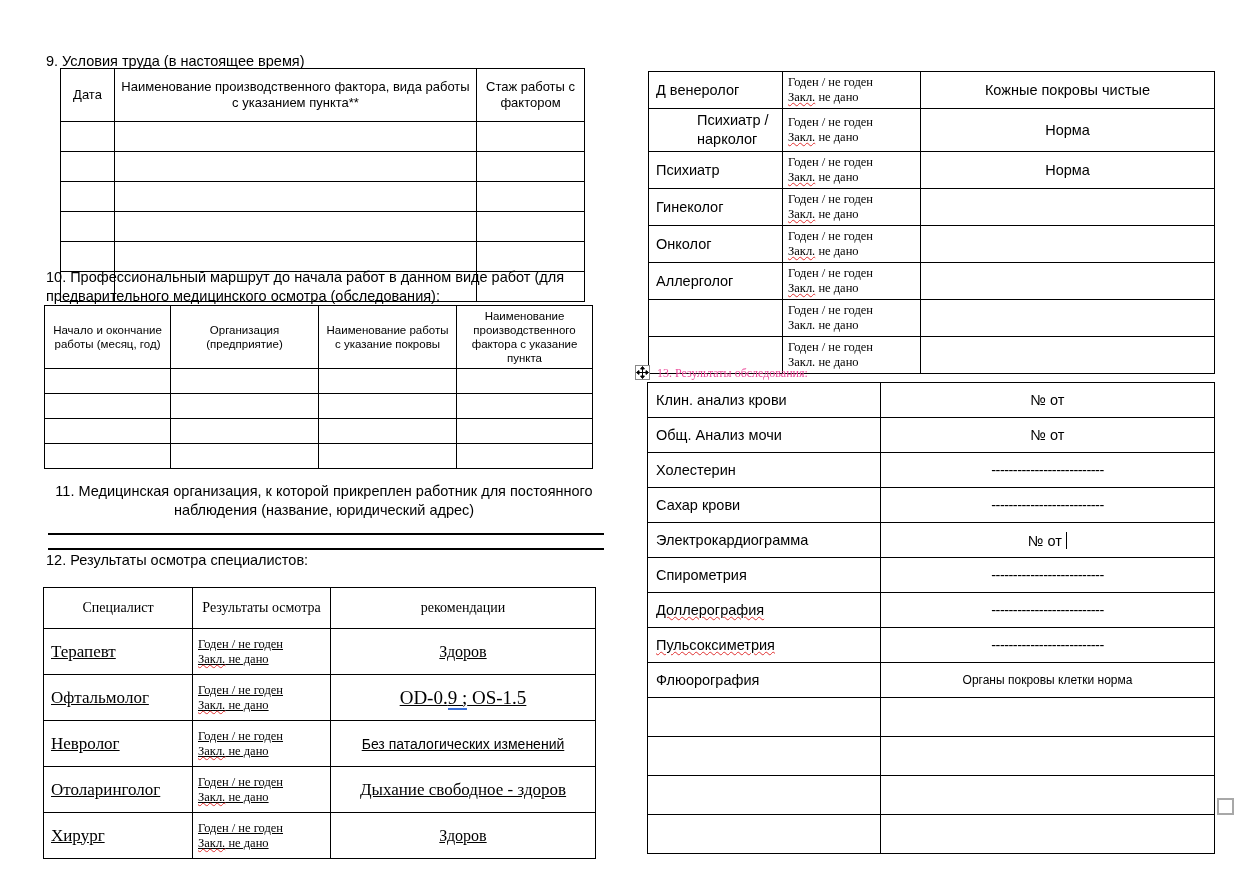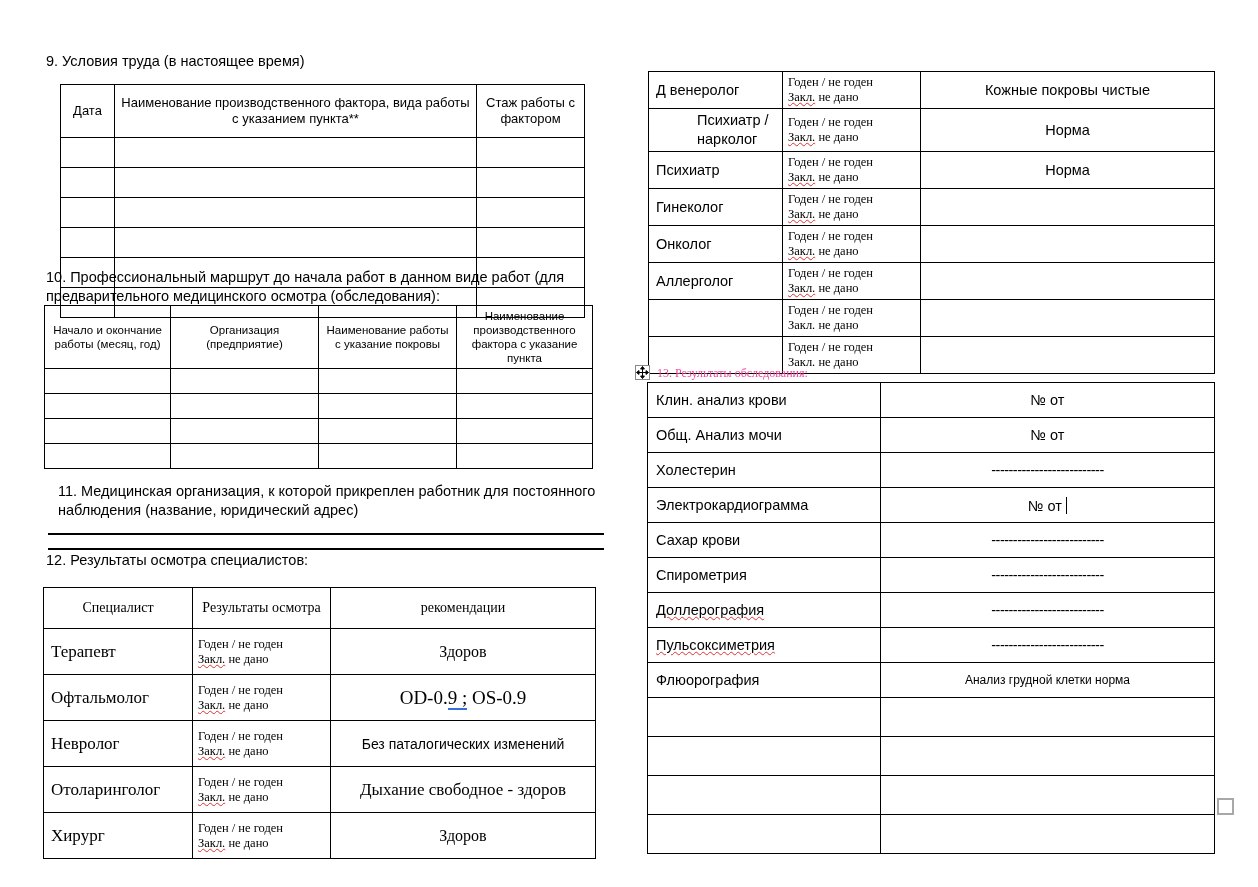--- a/index.html
+++ b/index.html
@@ -45,39 +45,39 @@
   table.doc td, table.doc th {
     border: 1.2px solid #000;
     padding: 2px 4px;
     vertical-align: middle;
     font-weight: normal;
     overflow: hidden;
   }
   .c { text-align: center; }
 
   
-  #tbl-9 { left: 60px; top: 84px; width: 524px; }
+  #tbl-9 { left: 60px; top: 68px; width: 524px; }
   #tbl-9 td { font-family: "Liberation Sans", sans-serif; font-size: 13px; line-height: 16px; }
   #tbl-9 .hdr { height: 48px; }
   #tbl-9 .empty { height: 25px; }
 
   
   #tbl-10 { left: 44px; top: 305px; width: 548px; }
   #tbl-10 td { font-family: "Liberation Sans", sans-serif; font-size: 11.5px; line-height: 14px; }
   #tbl-10 .hdr { height: 58px; }
   #tbl-10 .empty { height: 20px; }
 
   
   #tbl-12 { left: 43px; top: 587px; width: 552px; }
   #tbl-12 td { font-family: "Liberation Serif", serif; }
   #tbl-12 .hdr-cell { font-size: 14px; height: 36px; text-align: center; }
   #tbl-12 .spec { font-size: 17px; padding-left: 7px; }
   #tbl-12 .verdict { font-size: 12.5px; line-height: 15px; padding-left: 5px; }
   #tbl-12 .rec { font-size: 16px; text-align: center; }
-  #tbl-12 tr.datarow td { height: 41px; }
+  #tbl-12 tr.datarow td { height: 41px; text-decoration: underline; }
 
   
   #tbl-doctors { left: 648px; top: 71px; width: 566px; }
   #tbl-doctors td { height: 32px; }
   #tbl-doctors .name {
     font-family: "Liberation Sans", sans-serif;
     font-size: 14.5px;
     line-height: 18px;
     padding-left: 7px;
   }
@@ -251,21 +251,21 @@
         </tr>
       <tr>
           <td class="empty"></td>
           <td class="empty"></td>
           <td class="empty"></td>
           <td class="empty"></td>
         </tr>
     </tbody>
   </table>
 
-  <div class="heading" style="left:58px; top:482px; width:556px;">11. Медицинская организация, к которой прикреплен работник для постоянного наблюдения (название, юридический адрес)</div>
+  <div class="heading" style="left:46px; top:482px; width:556px;text-align:center;">11. Медицинская организация, к которой прикреплен работник для постоянного наблюдения (название, юридический адрес)</div>
 
   <div class="hrule" style="left:48px; top:533px; width:556px;"></div>
   <div class="hrule" style="left:48px; top:548px; width:556px;"></div>
 
   <div class="heading" style="left:46px; top:551px; width:556px;">12. Результаты осмотра специалистов:</div>
 
   <table class="doc" id="tbl-12">
     <colgroup>
         <col style="width:149px">
         <col style="width:138px">
@@ -286,21 +286,21 @@
         </td>
         <td class="rec">Здоров</td>
       </tr>
 
       <tr class="datarow">
         <td class="spec">Офтальмолог</td>
         <td class="verdict">
           <span>Годен / не годен</span><br>
           <span class="squiggle">Закл.</span><span> не дано</span>
         </td>
-        <td class="rec"><span style="font-size:19px;"><span>OD-0.</span><span class="grammar">9 ;</span><span>  OS-0.9</span></span></td>
+        <td class="rec"><span style="font-size:19px;"><span>OD-0.</span><span class="grammar">9 ;</span><span>  OS-1.5</span></span></td>
       </tr>
 
       <tr class="datarow">
         <td class="spec">Невролог</td>
         <td class="verdict">
           <span>Годен / не годен</span><br>
           <span class="squiggle">Закл.</span><span> не дано</span>
         </td>
         <td class="rec" style="font-family:'Liberation Sans',sans-serif; font-size:14px;">Без паталогических изменений</td>
       </tr>
@@ -426,42 +426,42 @@
       </tr>
       <tr>
         <td class="name">Общ. Анализ мочи</td>
         <td class="value">№ от</td>
       </tr>
       <tr>
         <td class="name">Холестерин</td>
         <td class="value dashline">--------------------------</td>
       </tr>
       <tr>
+        <td class="name">Сахар крови</td>
+        <td class="value dashline">--------------------------</td>
+      </tr>
+      <tr>
         <td class="name">Электрокардиограмма</td>
         <td class="value"><span>№ от</span><span class="caret"></span></td>
       </tr>
       <tr>
-        <td class="name">Сахар крови</td>
-        <td class="value dashline">--------------------------</td>
-      </tr>
-      <tr>
         <td class="name">Спирометрия</td>
         <td class="value dashline">--------------------------</td>
       </tr>
       <tr>
         <td class="name"><span class="squiggle">Доллерография</span></td>
         <td class="value dashline">--------------------------</td>
       </tr>
       <tr>
         <td class="name"><span class="squiggle">Пульсоксиметрия</span></td>
         <td class="value dashline">--------------------------</td>
       </tr>
       <tr>
         <td class="name">Флюорография</td>
-        <td class="value small">Анализ грудной клетки норма</td>
+        <td class="value small">Органы покровы клетки норма</td>
       </tr>
       <tr class="blank">
         <td class="name"></td>
         <td class="value"></td>
       </tr>
       <tr class="blank">
         <td class="name"></td>
         <td class="value"></td>
       </tr>
       <tr class="blank">

